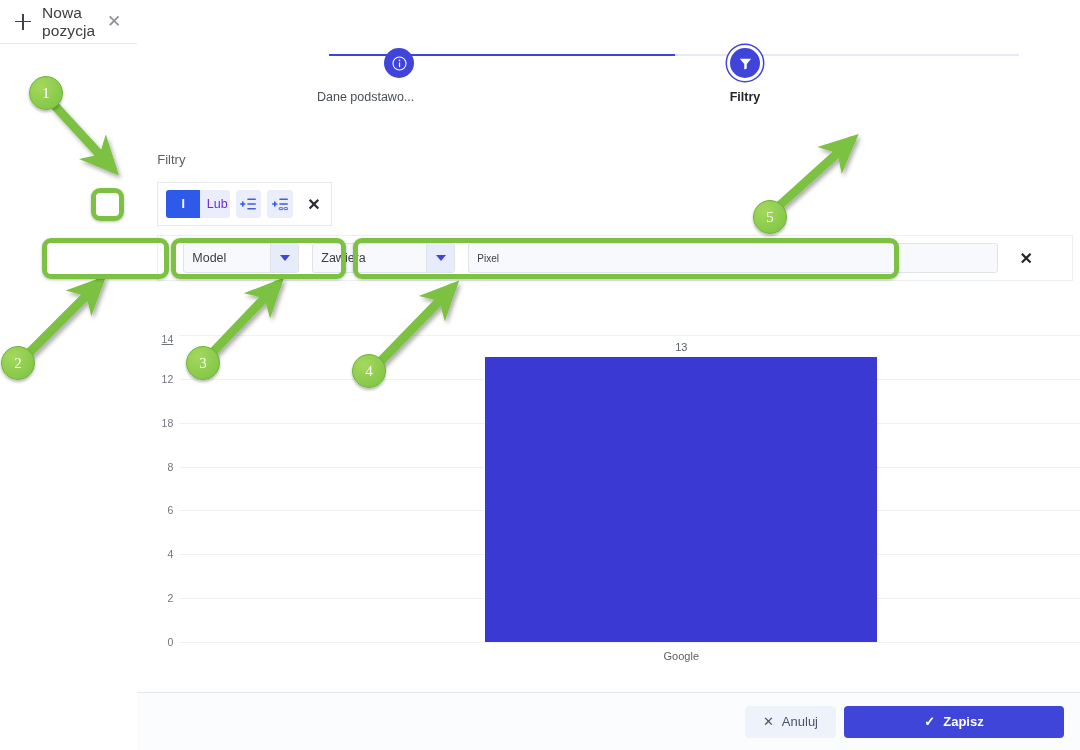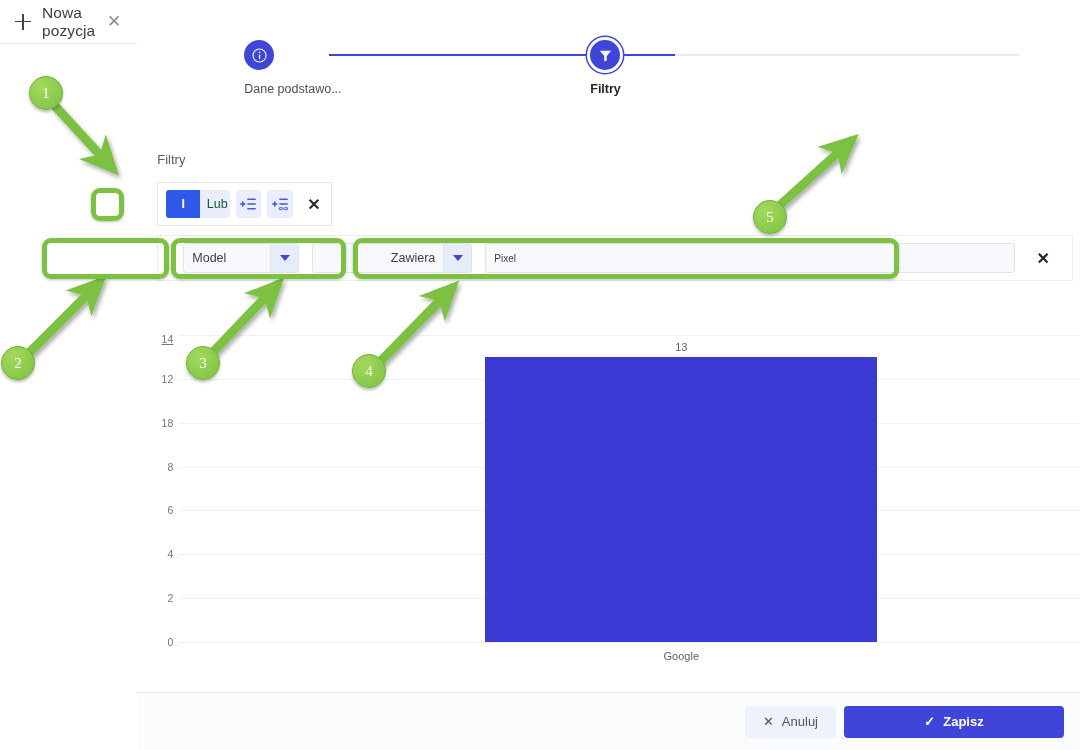--- a/index.html
+++ b/index.html
@@ -37,22 +37,22 @@
     width:28px; height:28px; display:flex; align-items:center; justify-content:center;
     color:#8b9098; font-size:17px; line-height:1; cursor:pointer; border-radius:4px;
   }
 
   
   .content { flex:1; position:relative; background:#fff; }
 
   
   .stepper { position:absolute; left:0; right:0; top:40px; height:100px; }
   .step {
-    position:absolute; top:0; width:170px; margin-left:-85px;
-    display:flex; flex-direction:column; align-items:flex-start;
+    position:absolute; top:8px; width:170px; margin-left:-85px;
+    display:flex; flex-direction:column; align-items:flex-end;
   }
   .step .dot {
     width:30px; height:30px; border-radius:50%;
     display:flex; align-items:center; justify-content:center;
     background:#3f45d8; color:#fff; position:relative; z-index:3;
   }
   .step.current .dot { box-shadow:0 0 0 3px #fff, 0 0 0 4.5px #3f45d8; }
   .step.todo .dot { background:#fff; border:1.4px solid #5158de; color:#3f45d8; }
   .step .label { margin-top:12px; font-size:12.5px; color:#4a4f57; white-space:nowrap; }
   .step.current .label { font-weight:bold; color:#24262b; }
@@ -69,21 +69,21 @@
     height:44px; width:175px;
     border:1px solid #e6e8ec; background:#fff;
     display:flex; align-items:center; padding:0 8px; gap:0px;
   }
   .seg { display:flex; height:28px; border-radius:3px; overflow:hidden; }
   .seg .sb {
     min-width:34px; padding:0 10px; display:flex; align-items:center; justify-content:center;
     font-size:12.5px; cursor:pointer;
   }
   .seg .sb.on { background:#2f59e8; color:#fff; font-weight:bold; }
-  .seg .sb.off { background:#eaeefc; color:#14532d; }
+  .seg .sb.off { background:#eaeefc; color:#6d28d9; }
 
   .ibtn {
     width:30px; height:28px; border-radius:4px; background:#eaeefc;
     display:flex; align-items:center; justify-content:center; cursor:pointer;
     margin-left:6px;
   }
   .tool-x {
     margin-left:12px; width:22px; height:22px; display:flex; align-items:center;
     justify-content:center; color:#2a2d33; font-size:16px; font-weight:bold; cursor:pointer;
   }
@@ -99,21 +99,21 @@
     display:flex; align-items:center; font-size:12.5px; color:#3c4043; cursor:pointer;
   }
   .fselect .txt { padding:0 8px; flex:1; white-space:nowrap; overflow:hidden; }
   .fselect .arrowbox {
     width:28px; height:100%; background:#e6ecfa; display:flex; align-items:center; justify-content:center;
     border-left:1px solid #dfe3ea;
   }
   .caret { width:0;height:0;border-left:5px solid transparent;border-right:5px solid transparent;border-top:6px solid #3f45d8; }
 
   #f-field { width:116px; }
-  #f-op    { width:160px; margin-left:13px;text-align:right; }
+  #f-op    { width:143px; margin-left:13px; }
   #f-val {
     margin-left:13px; width:530px; height:30px; border:1px solid #dfe3ea; border-radius:3px;
     background:#f7f9fc; font-size:10px; color:#3c4043; padding:0 8px;
     font-family:"Liberation Sans", sans-serif;
   }
   .row-x {
     margin-left:16px; width:24px; height:24px; display:flex;align-items:center;justify-content:center;
     color:#24262b; font-size:16px; font-weight:bold; cursor:pointer;
   }
 

